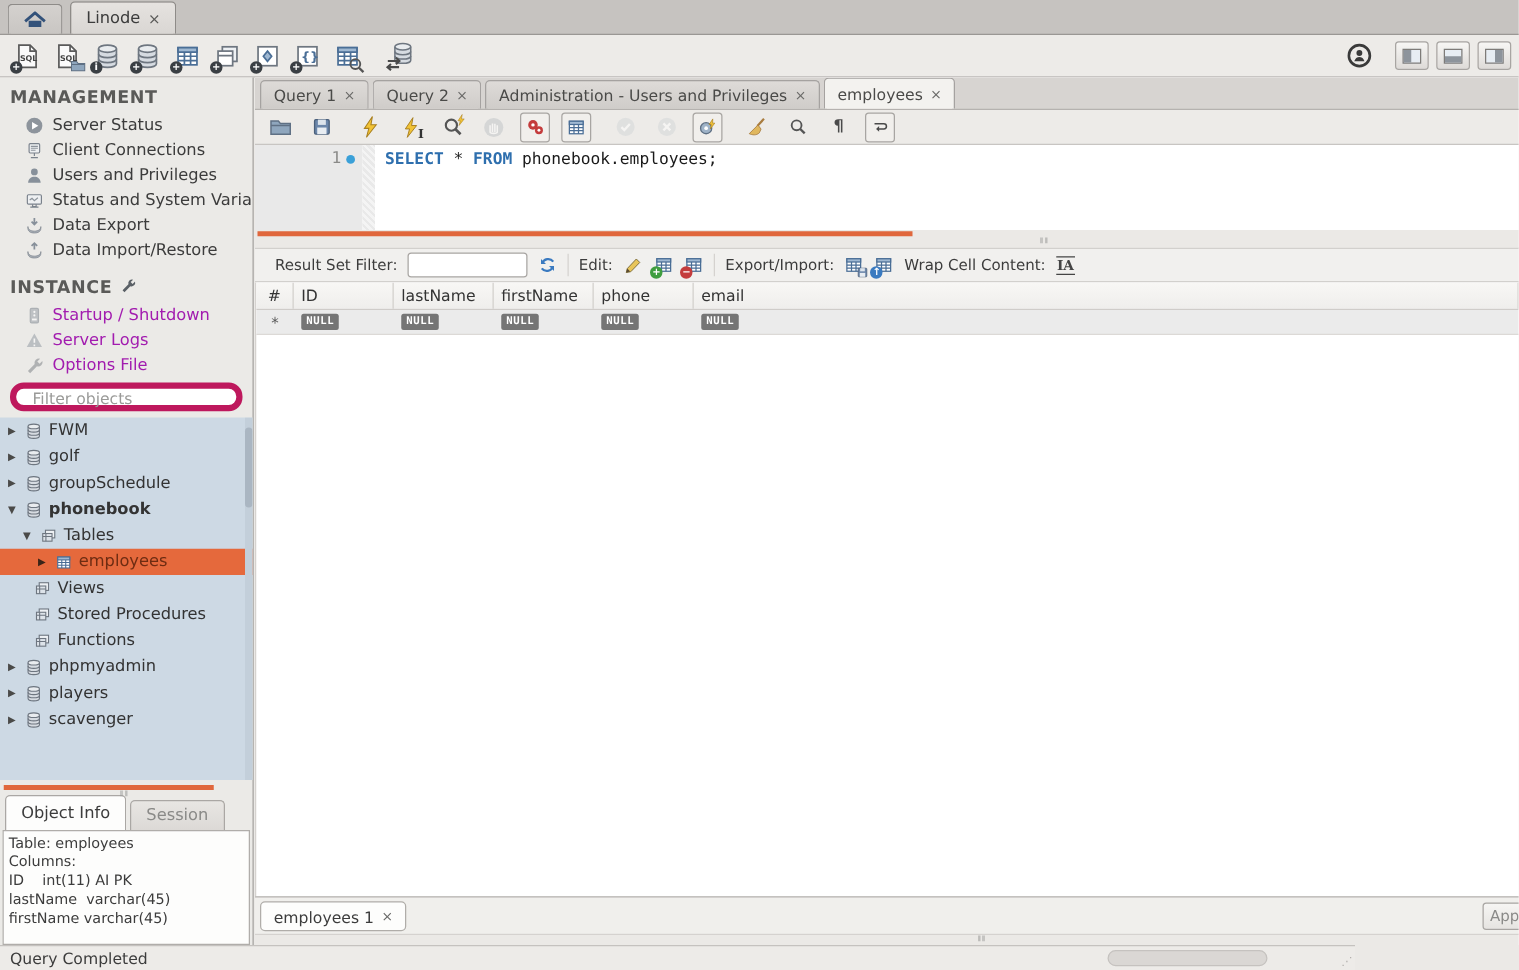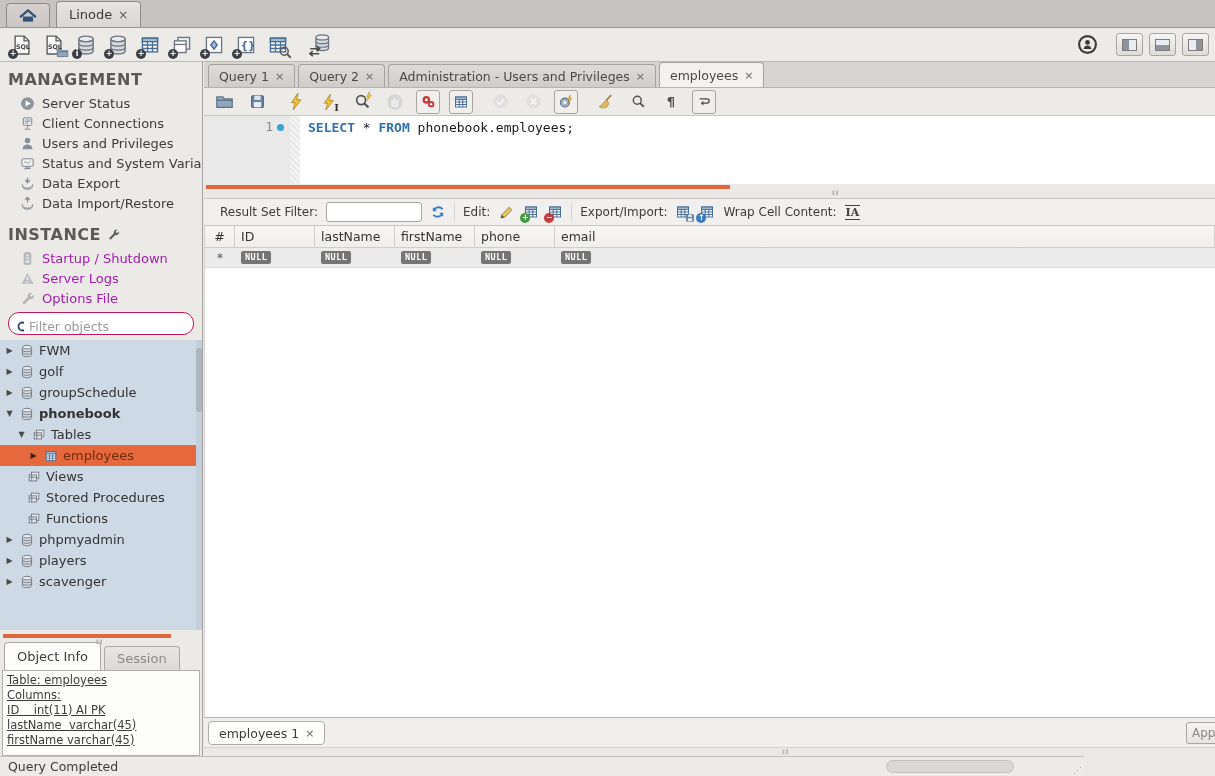--- a/index.html
+++ b/index.html
@@ -23,44 +23,44 @@
   .pb-left .shade { left:0; top:0; bottom:0; width:6px; }
   .pb-bottom .shade { left:0; right:0; bottom:0; height:5px; }
   .pb-right .shade { right:0; top:0; bottom:0; width:6px; }
 
   .ic { position:relative; display:inline-flex; align-items:center; justify-content:center; }
   .bdg { position:absolute; left:-3px; bottom:-3px; width:10px; height:10px; border-radius:50%; background:#3a3f44; color:#fff; font:bold 8px/10px "DejaVu Sans",sans-serif; text-align:center; }
   .bdg.g { background:#3f9d3f; } .bdg.r { background:#c43c3c; }
 
   
   .sidebar { position:absolute; left:0; top:62px; width:203px; height:694px; background:#ebeae7; border-right:1px solid #a5a2a0; display:flex; flex-direction:column; }
-  .sec-title { font-size:16px; font-weight:bold; color:#5a5a58; letter-spacing:.5px; padding:8px 0 4px 8px; display:flex; align-items:center; gap:6px; }
+  .sec-title { font-size:14px; font-weight:bold; color:#5a5a58; letter-spacing:.5px; padding:8px 0 4px 8px; display:flex; gap:6px; }
   .s-item { height:20px; display:flex; align-items:center; gap:7px; padding-left:20px; font-size:13px; color:#3c3c3c; white-space:nowrap; overflow:hidden; }
   .s-item.disabled { color:#a21caf; }
   .s-item svg { flex:0 0 auto; }
   .schemas-hdr { display:flex; align-items:center; padding:10px 8px 2px 8px; }
   .schemas-hdr .ttl { font-size:11px; font-weight:bold; color:#5a5a58; letter-spacing:.5px; }
   .schemas-hdr .sp { flex:1; }
-  .filter-box { margin:4px 8px 5px 8px; height:23px; background:#fff; border:1px solid #be185d; border-radius:11px; display:flex; align-items:flex-end; padding:0 8px; gap:5px; }
+  .filter-box { margin:4px 8px 5px 8px; height:23px; background:#fff; border:5px solid #be185d; border-radius:11px; display:flex; align-items:flex-start; padding:0 8px; gap:5px; }
   .filter-box input { border:none; outline:none; flex:1; font-size:12.5px; color:#3c3c3c; background:transparent; font-family:inherit; }
   .filter-box input::placeholder { color:#9a9a98; }
   .tree { flex:0 0 290px; background:#cdd9e4; position:relative; overflow:hidden; }
   .tree-sb { position:absolute; right:0; top:0; bottom:0; width:6px; background:#c3cfda; }
   .tree-sb .thumb { position:absolute; right:0; top:8px; width:6px; height:64px; background:#aab6c2; border-radius:3px; }
   .trow { height:21px; display:flex; align-items:center; gap:5px; font-size:13px; color:#333; white-space:nowrap; }
   .trow .arr { width:11px; text-align:center; font-size:8px; color:#4a4a48; flex:0 0 auto; }
   .trow.sel { background:#e5693c; color:#6e2c12; }
   .trow.bold { font-weight:bold; }
   .side-split { height:12px; position:relative; }
   .side-split .bar { position:absolute; left:3px; top:4px; width:168px; height:4px; background:#e0673c; }
   .side-split .grip { position:absolute; left:96px; top:8px; color:#9a9a98; font-size:6px; letter-spacing:1px; }
   .oi-tabs { height:28px; display:flex; align-items:flex-end; padding-left:4px; gap:3px; }
   .oi-tab { height:24px; padding:0 12px; display:flex; align-items:center; border:1px solid #aaa7a4; border-bottom:none; border-radius:4px 4px 0 0; background:linear-gradient(#e8e6e3,#dcd9d6); font-size:13px; color:#8a8a88; }
   .oi-tab.active { background:#fdfdfc; color:#3c3c3c; height:28px; }
-  .oi-box { flex:1; margin:0 2px; background:#fdfdfc; border:1px solid #b0adaa; padding:2px 4px; font-size:11.5px; line-height:15px; color:#3c3c3c; overflow:hidden;text-decoration:underline; }
+  .oi-box { flex:1; margin:0 2px; background:#fdfdfc; border:1px solid #b0adaa; padding:2px 4px; font-size:11.5px; line-height:15px; color:#3c3c3c; overflow:hidden; }
   .oi-box div { white-space:pre; }
 
   
   .main { position:absolute; left:204px; top:62px; width:1011px; height:694px; display:flex; flex-direction:column; background:#fff; }
   .qtabs { height:26px; background:#d7d4d1; border-bottom:1px solid #b5b2af; display:flex; align-items:flex-end; padding-left:4px; gap:3px; flex:0 0 26px; }
   .qtab { height:23px; padding:0 10px; display:flex; align-items:center; gap:6px; border:1px solid #a5a2a0; border-bottom:none; border-radius:4px 4px 0 0; background:linear-gradient(#dedbd8,#cfccc9); font-size:12.5px; color:#4a4a48; white-space:nowrap; }
   .qtab.active { background:#f3f2ef; height:25px; }
   .qtab .x { font-size:11px; color:#6a6a68; }
   .sql-toolbar { flex:0 0 28px; background:#edebe8; border-bottom:1px solid #c8c5c2; display:flex; align-items:center; padding-left:8px; gap:9px; }
   .tb-btn { width:24px; height:24px; display:inline-flex; align-items:center; justify-content:center; position:relative; }

